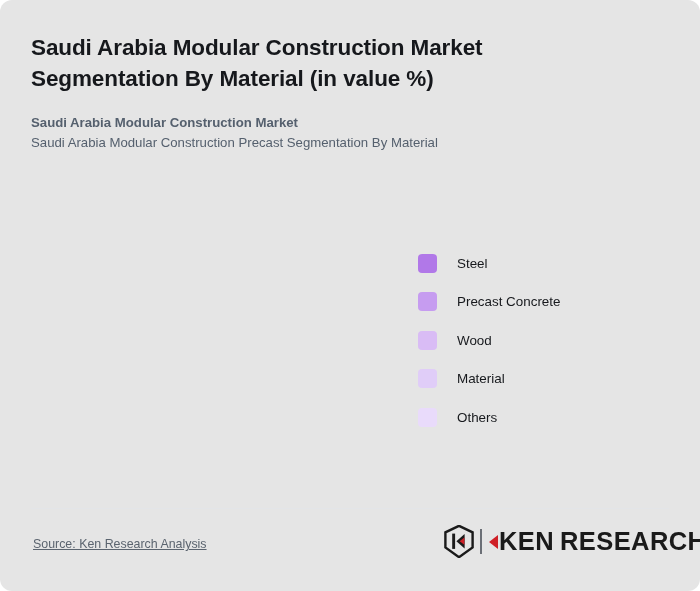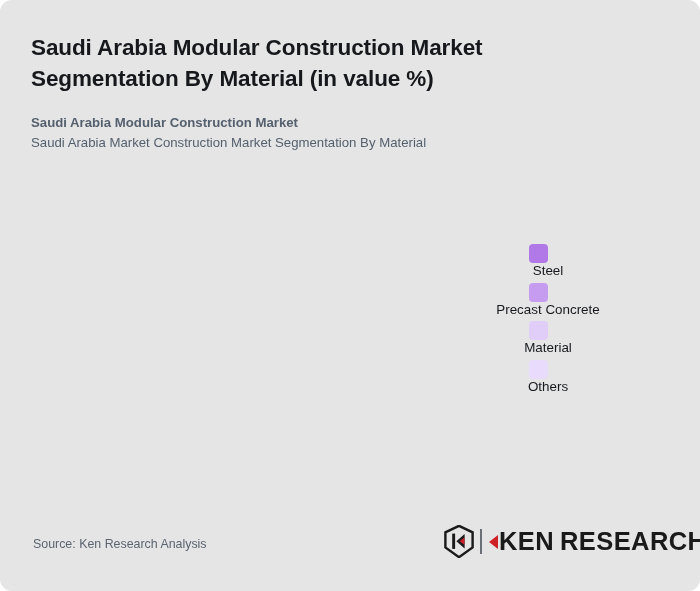--- a/index.html
+++ b/index.html
@@ -65,21 +65,20 @@
   #legend {
     position: absolute;
     left: 418px;
     top: 244px;
     width: 240px;
   }
   .legend-item {
     display: flex;
     align-items: center;
     height: 38.5px;
-    flex-direction: column;
   }
   .legend-swatch {
     width: 19px;
     height: 19px;
     border-radius: 4px;
     flex: 0 0 auto;
   }
   .legend-label {
     margin-left: 20px;
     font-size: 13.4px;
@@ -95,20 +94,21 @@
     width: 638px;
     height: 1px;
     background: #e3e5e8;
   }
   #source-text {
     position: absolute;
     left: 33px;
     top: 537px;
     font-size: 12.4px;
     color: #5b646f;
+    text-decoration: underline;
   }
   #brand-logo {
     position: absolute;
     left: 444px;
     top: 524px;
     display: flex;
     align-items: center;
     height: 34px;
   }
   #brand-mark { flex: 0 0 auto; }
@@ -137,31 +137,35 @@
   }
 </style>
 </head>
 <body>
 
 <div id="card">
 
   <div id="chart-title">Saudi Arabia Modular Construction Market Segmentation By Material (in value %)</div>
 
   <div class="subtitle" id="subtitle-1">Saudi Arabia Modular Construction Market</div>
-  <div class="subtitle" id="subtitle-2">Saudi Arabia Market Construction Market Segmentation By Material</div>
+  <div class="subtitle" id="subtitle-2">Saudi Arabia Modular Construction Precast Segmentation By Material</div>
 
 
   <div id="legend">
       <div class="legend-item">
         <span class="legend-swatch" style="background: rgb(177, 120, 232);"></span>
         <span class="legend-label">Steel</span>
       </div>
       <div class="legend-item">
         <span class="legend-swatch" style="background: rgb(198, 156, 240);"></span>
         <span class="legend-label">Precast Concrete</span>
+      </div>
+      <div class="legend-item">
+        <span class="legend-swatch" style="background: rgb(217, 188, 245);"></span>
+        <span class="legend-label">Wood</span>
       </div>
       <div class="legend-item">
         <span class="legend-swatch" style="background: rgb(224, 205, 248);"></span>
         <span class="legend-label">Material</span>
       </div>
       <div class="legend-item">
         <span class="legend-swatch" style="background: rgb(233, 219, 251);"></span>
         <span class="legend-label">Others</span>
       </div>
     </div>

